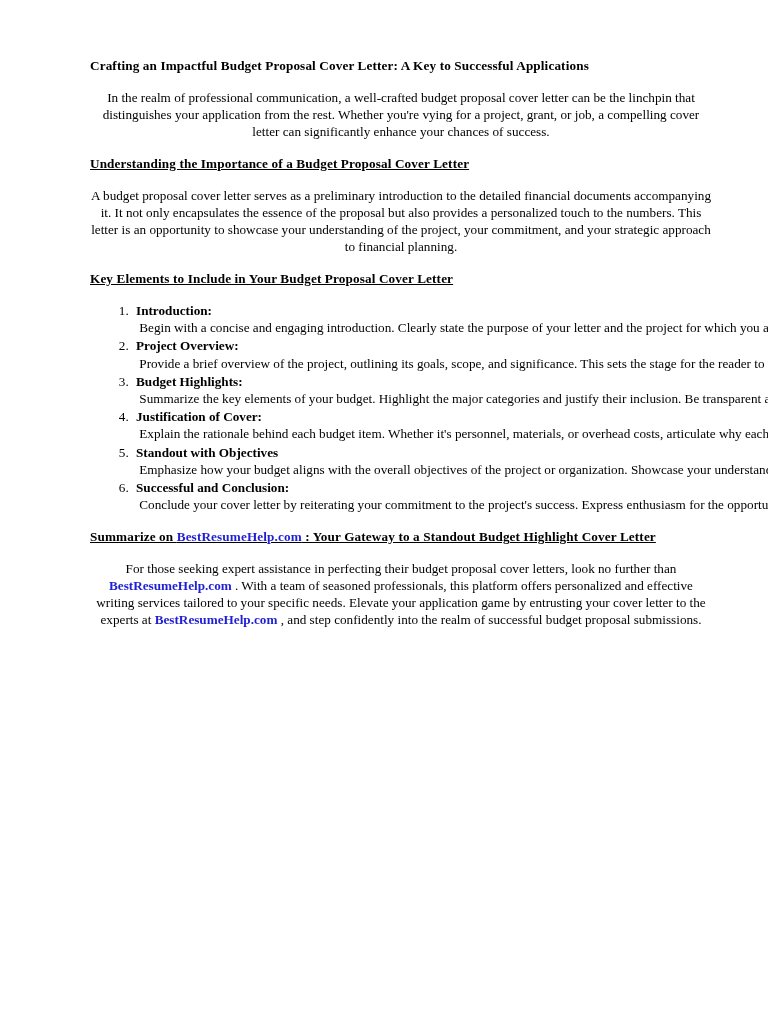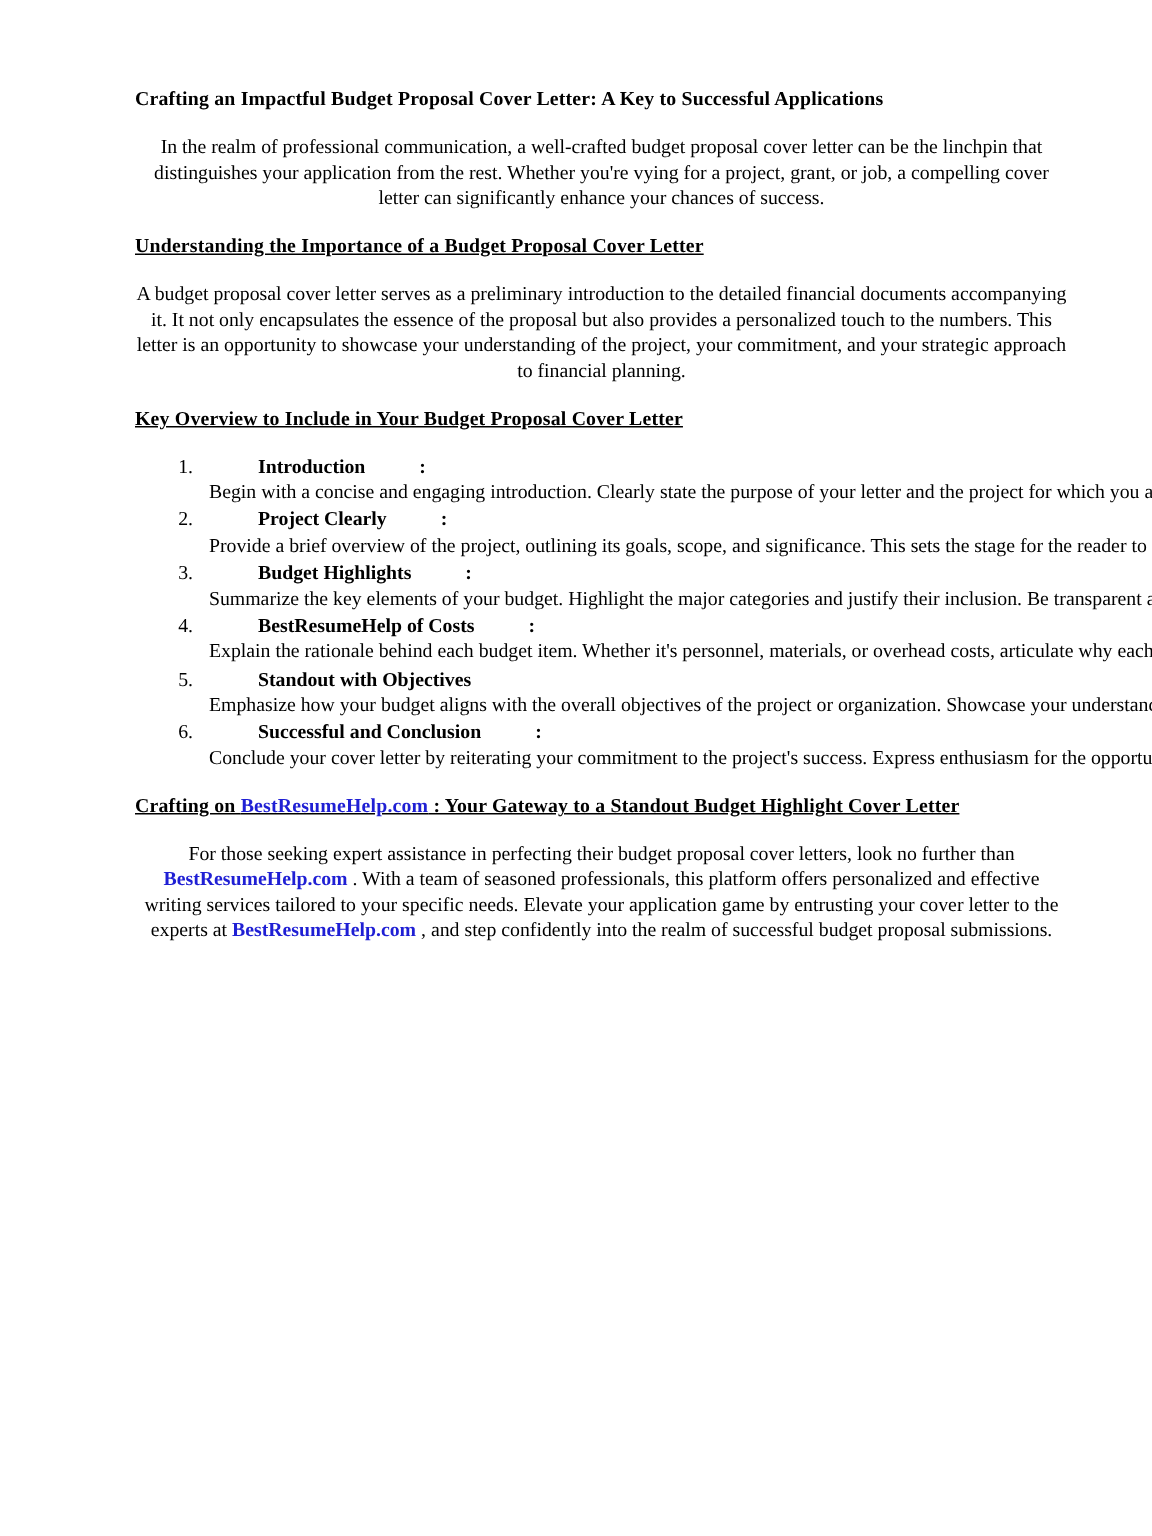--- a/index.html
+++ b/index.html
@@ -62,21 +62,20 @@
     font-size: 13.2px;
     line-height: 17.2px;
     margin: 0 0 1px 0;
     padding-left: 4px;
   }
   ol.key-list > li::marker {
     font-size: 13.2px;
   }
   .lbl {
     font-weight: bold;
-    margin-left: 36px;
   }
   .lnk {
     color: #1f1fd4;
     font-weight: bold;
     text-decoration: none;
   }
   .heading-link {
     color: #1f1fd4;
     font-weight: bold;
     text-decoration: none;
@@ -90,41 +89,41 @@
   <div class="doc-body">
 
     <h1 class="doc-title">Crafting an Impactful Budget Proposal Cover Letter: A Key to Successful Applications</h1>
 
     <p class="para">In the realm of professional communication, a well-crafted budget proposal cover letter can be the linchpin that distinguishes your application from the rest. Whether you're vying for a project, grant, or job, a compelling cover letter can significantly enhance your chances of success.</p>
 
     <h2 class="section-heading">Understanding the Importance of a Budget Proposal Cover Letter</h2>
 
     <p class="para">A budget proposal cover letter serves as a preliminary introduction to the detailed financial documents accompanying it. It not only encapsulates the essence of the proposal but also provides a personalized touch to the numbers. This letter is an opportunity to showcase your understanding of the project, your commitment, and your strategic approach to financial planning.</p>
 
-    <h2 class="section-heading">Key Overview to Include in Your Budget Proposal Cover Letter</h2>
+    <h2 class="section-heading">Key Elements to Include in Your Budget Proposal Cover Letter</h2>
 
     <ol class="key-list">
       <li>
         <span class="lbl">Introduction</span><span class="lbl">:</span><span class="nb"> Begin with a concise and engaging introduction. Clearly state the purpose of your letter and the project for which you are submitting the budget proposal.</span>
       </li>
       <li>
-        <span class="lbl">Project Clearly</span><span class="lbl">:</span><span class="nb"> Provide a brief overview of the project, outlining its goals, scope, and significance. This sets the stage for the reader to understand the financial requirements.</span>
+        <span class="lbl">Project Overview</span><span class="lbl">:</span><span class="nb"> Provide a brief overview of the project, outlining its goals, scope, and significance. This sets the stage for the reader to understand the financial requirements.</span>
       </li>
       <li>
         <span class="lbl">Budget Highlights</span><span class="lbl">:</span><span class="nb"> Summarize the key elements of your budget. Highlight the major categories and justify their inclusion. Be transparent and concise, ensuring the reader can quickly grasp the financial aspects of your proposal.</span>
       </li>
       <li>
-        <span class="lbl">BestResumeHelp of Costs</span><span class="lbl">:</span><span class="nb"> Explain the rationale behind each budget item. Whether it's personnel, materials, or overhead costs, articulate why each element is crucial for the success of the project.</span>
+        <span class="lbl">Justification of Cover</span><span class="lbl">:</span><span class="nb"> Explain the rationale behind each budget item. Whether it's personnel, materials, or overhead costs, articulate why each element is crucial for the success of the project.</span>
       </li>
       <li>
         <span class="lbl">Standout with Objectives</span><span class="lbl"></span><span class="nb"> Emphasize how your budget aligns with the overall objectives of the project or organization. Showcase your understanding of the strategic implications of the proposed financial plan.</span>
       </li>
       <li>
         <span class="lbl">Successful and Conclusion</span><span class="lbl">:</span><span class="nb"> Conclude your cover letter by reiterating your commitment to the project's success. Express enthusiasm for the opportunity and provide contact information for further discussion.</span>
       </li>
     </ol>
 
-    <h2 class="section-heading"><span>Crafting on </span><a class="heading-link" href="#">BestResumeHelp.com</a><span> : Your Gateway to a Standout Budget Highlight Cover Letter</span></h2>
+    <h2 class="section-heading"><span>Summarize on </span><a class="heading-link" href="#">BestResumeHelp.com</a><span> : Your Gateway to a Standout Budget Highlight Cover Letter</span></h2>
 
     <p class="para"><span>For those seeking expert assistance in perfecting their budget proposal cover letters, look no further than </span><a class="lnk" href="#">BestResumeHelp.com</a><span> . With a team of seasoned professionals, this platform offers personalized and effective writing services tailored to your specific needs. Elevate your application game by entrusting your cover letter to the experts at </span><a class="lnk" href="#">BestResumeHelp.com</a><span> , and step confidently into the realm of successful budget proposal submissions.</span></p>
 
   </div>
 </div>
 
 </body></html>

